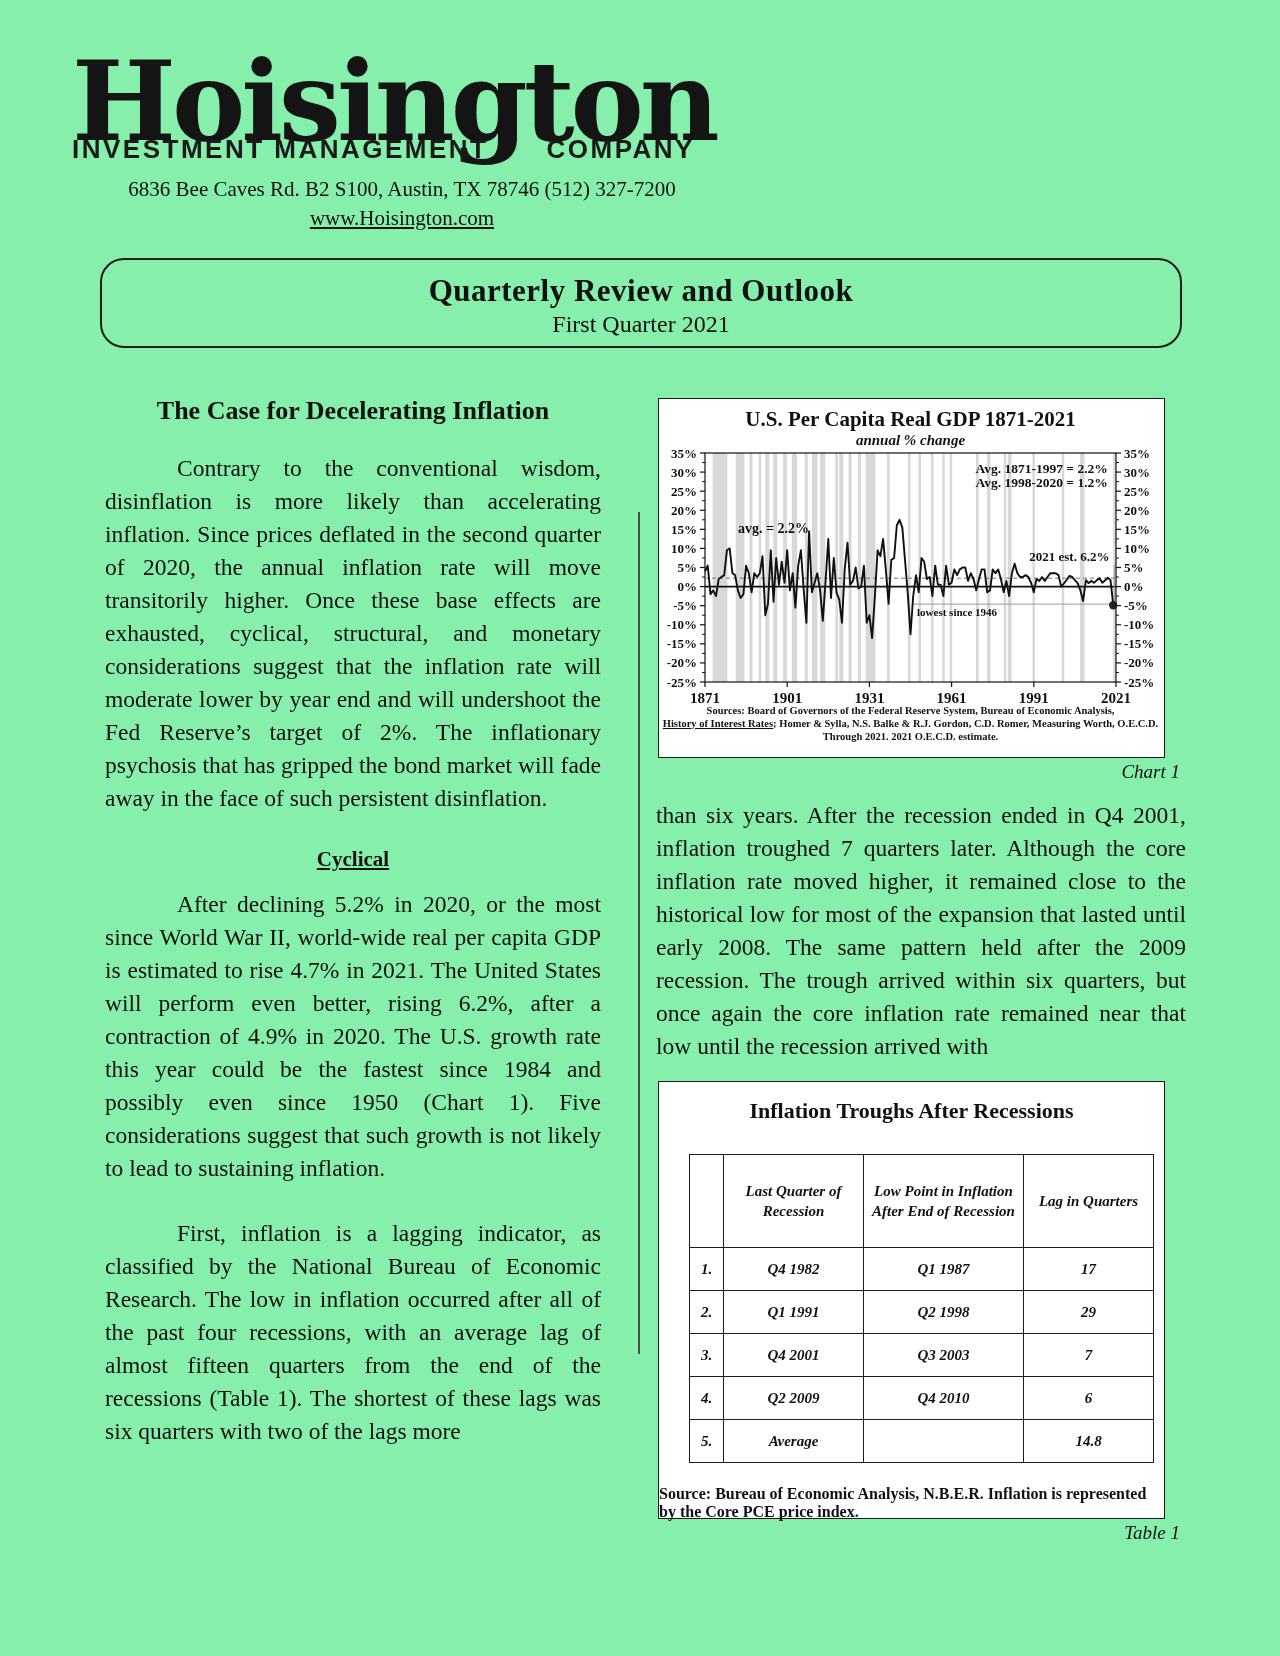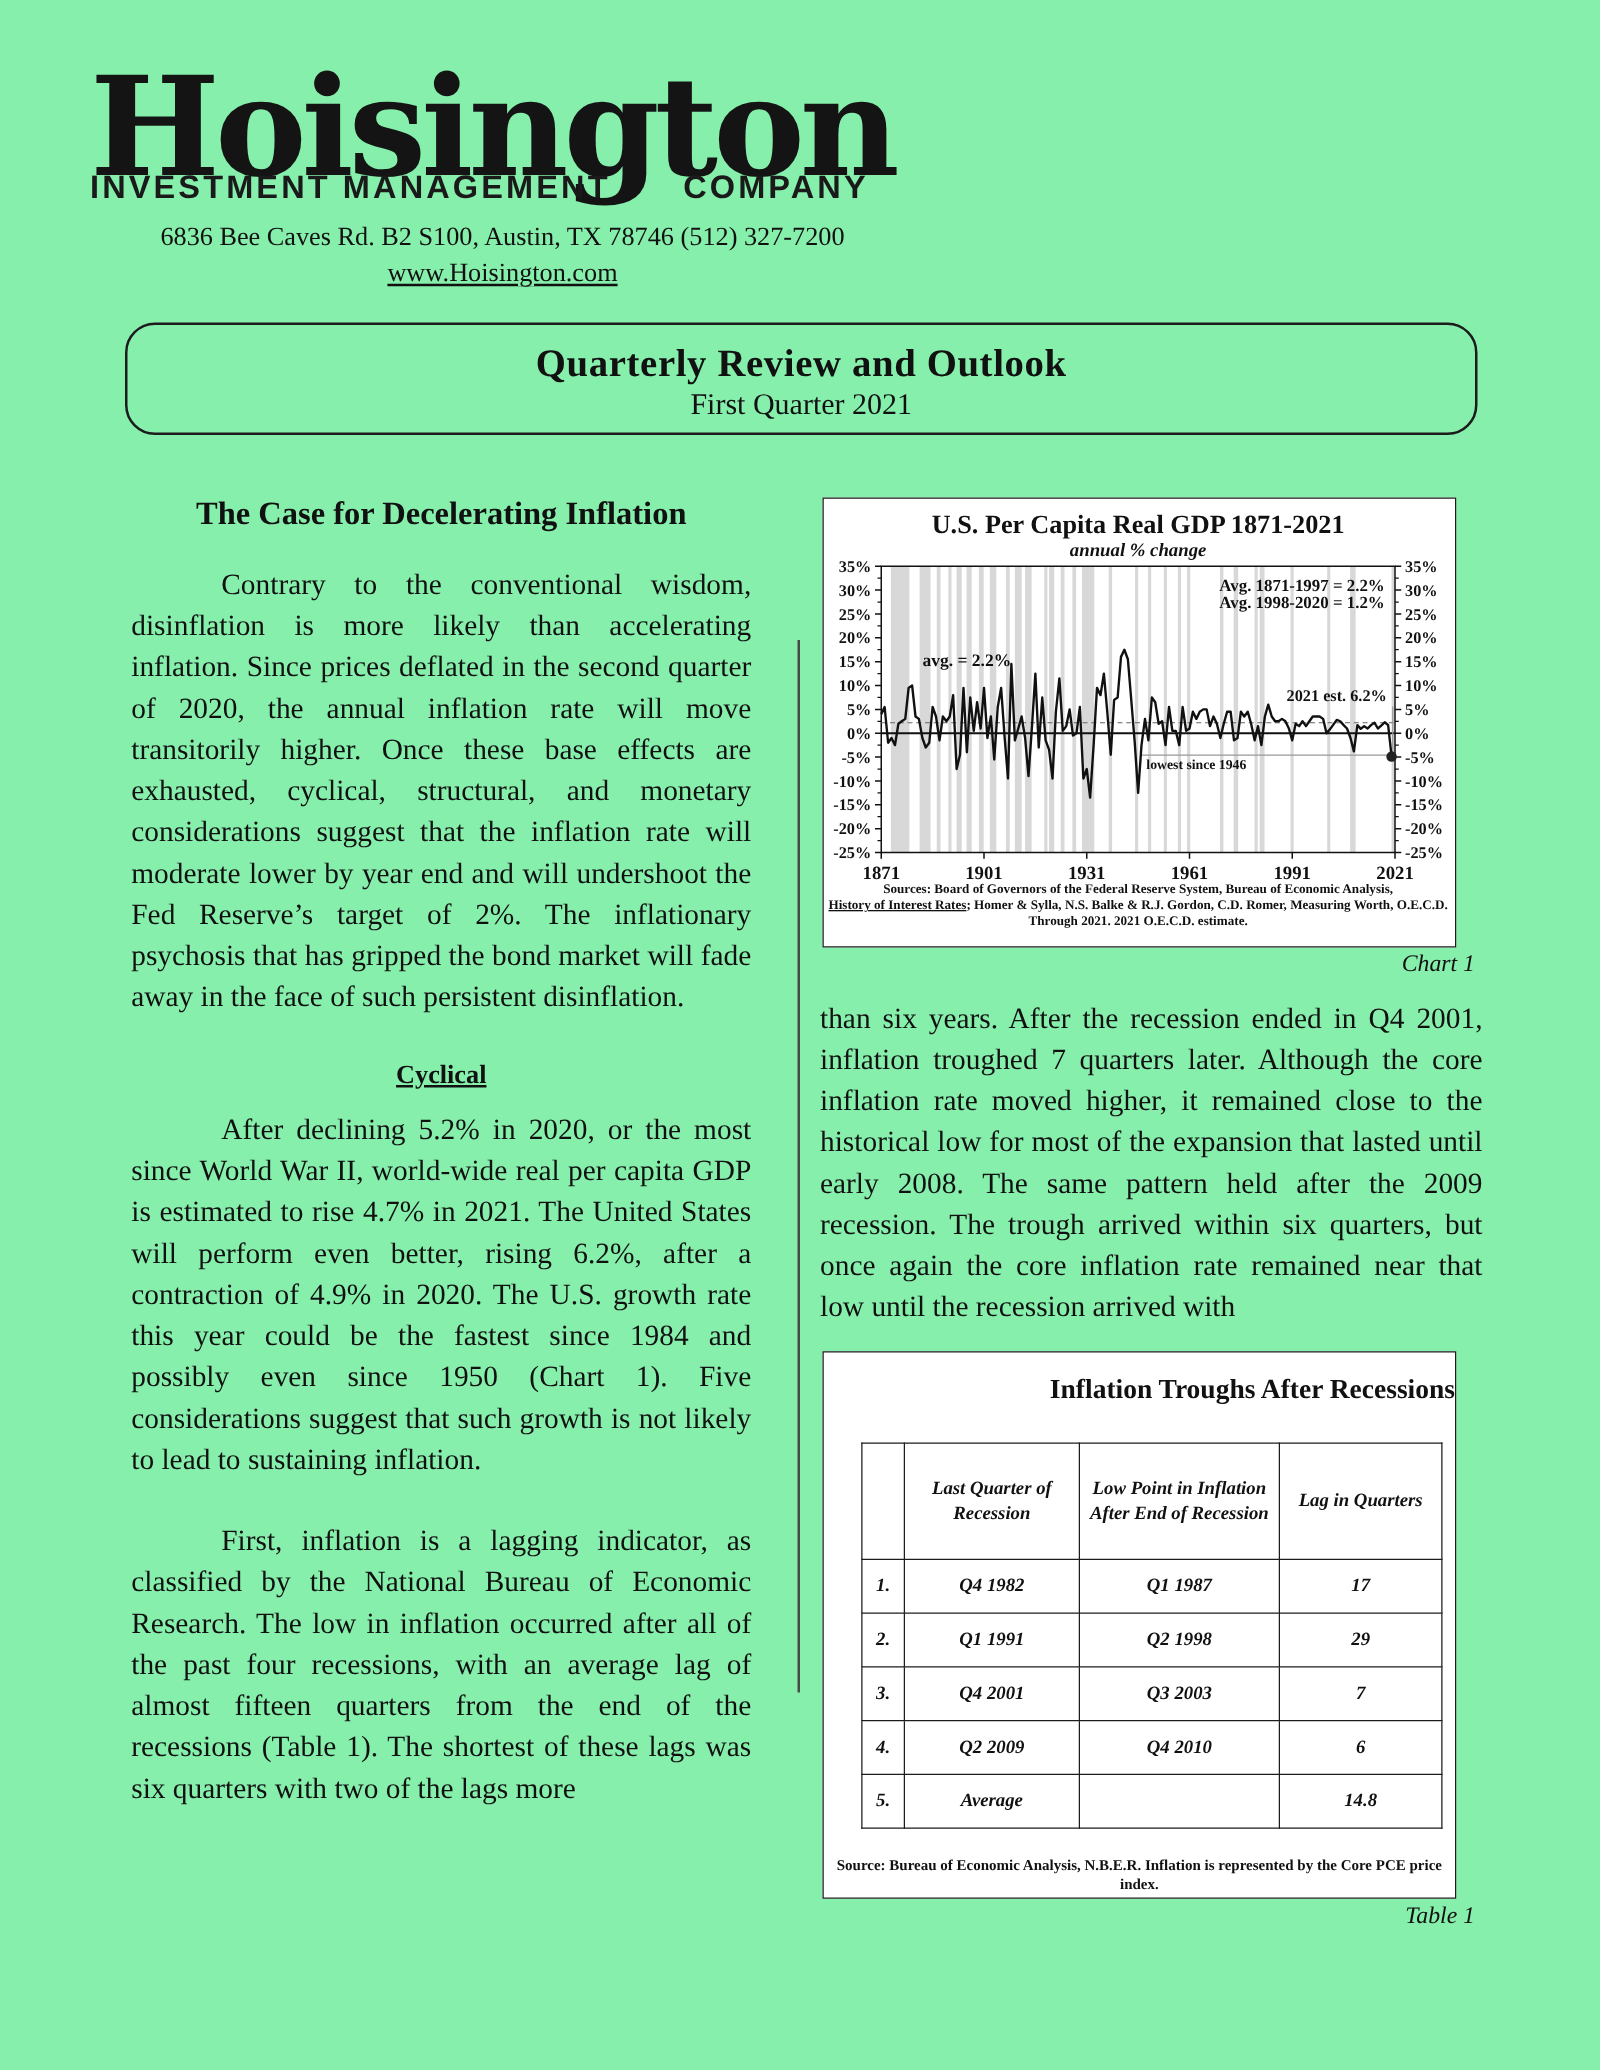--- a/index.html
+++ b/index.html
@@ -36,27 +36,27 @@
   p.cont{margin:16px 0 0 0;}
 
   
   .chart-box{margin:6px 0 0 2px;width:507px;height:360px;border:1.5px solid #1c1c1c;
              box-sizing:border-box;background:#fff;}
   .fig-caption{margin:3px 6px 0 0;text-align:right;font-style:italic;font-size:19px;}
 
   
   .table-box{margin:18px 0 0 2px;width:507px;height:438px;border:1.5px solid #1c1c1c;
              box-sizing:border-box;background:#fff;}
-  .table-title{margin-top:16px;text-align:right;font-size:22px;font-weight:bold;}
+  .table-title{margin-top:16px;text-align:center;font-size:22px;font-weight:bold;}
   table.troughs{margin:30px 4px 0 30px;border-collapse:collapse;table-layout:fixed;width:464px;font-style:italic;}
   table.troughs th, table.troughs td{border:1.5px solid #1c1c1c;font-size:15px;font-weight:bold;
              text-align:center;font-family:"Liberation Serif", serif;padding:0 4px;}
   table.troughs thead th{height:92px;line-height:20px;}
   table.troughs tbody td{height:42px;}
-  .table-source{margin-top:22px;text-align:center;font-size:12px;font-weight:bold;}
+  .table-source{margin-top:22px;text-align:left;font-size:16px;font-weight:bold;}
 
   
   .footer{position:absolute;left:95px;top:1542px;width:1090px;}
   .foot-rule{height:3px;background:#1c1c1c;}
   .foot-row{display:flex;justify-content:space-between;margin-top:4px;font-size:19.5px;}
   .foot-row i{font-style:italic;}
 
   svg text{font-family:"Liberation Serif", serif;fill:#111;}
 </style>
 </head>

